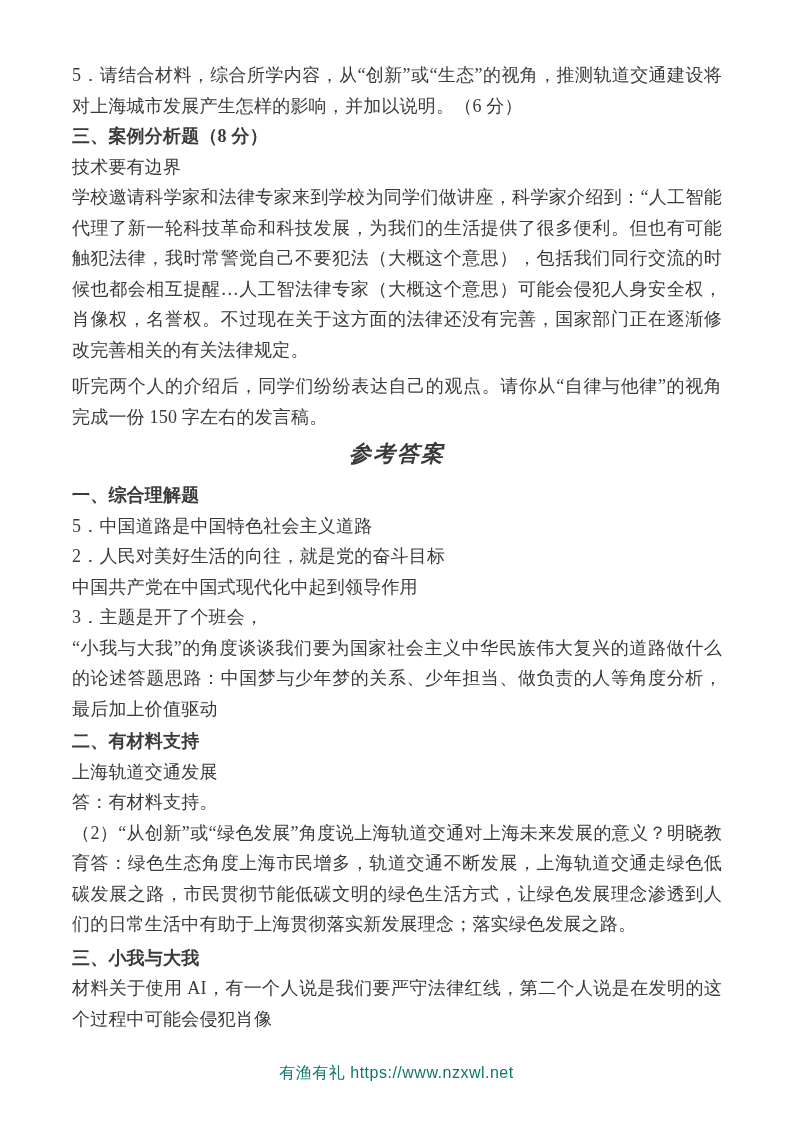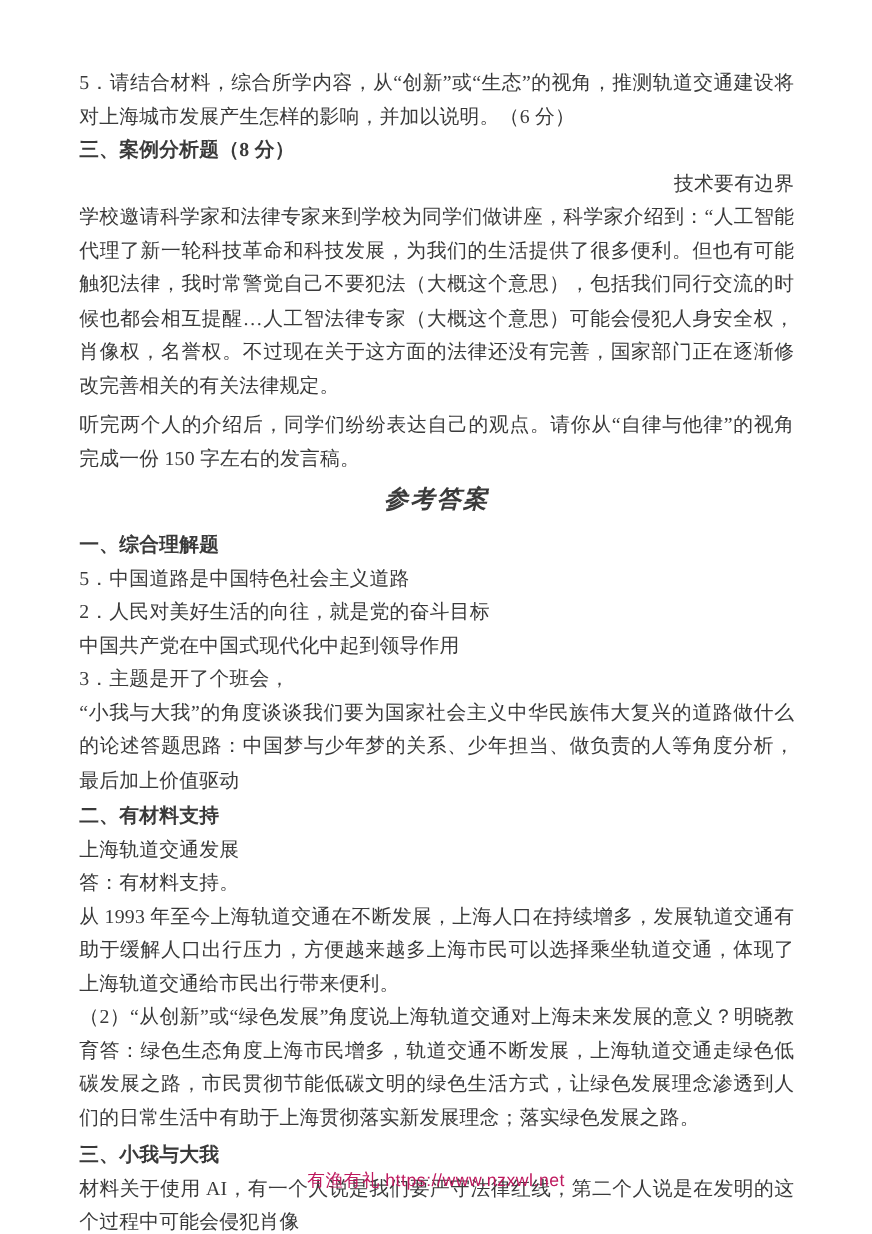--- a/index.html
+++ b/index.html
@@ -21,21 +21,21 @@
   .para {
     font-size: 18px;
     line-height: 30.5px;
     margin: 0;
     text-align: justify;
     text-justify: inter-ideograph;
     letter-spacing: 0.2px;
     word-break: break-all;
   }
   .bold   { font-weight: bold; }
-  .center { text-align: right; }
+  .center { text-align: left; }
   .ref-title {
     font-size: 22px;
     font-weight: bold;
     text-align: center;
     line-height: 34px;
     margin: 5px 0 0 0;
     letter-spacing: 2px;
     font-style: italic;
   }
   .mt2 { margin-top: 2px; }
@@ -44,21 +44,21 @@
   .mt9 { margin-top: 9px; }
   .footer {
     position: absolute;
     left: 0;
     right: 0;
     top: 1063px;
     text-align: center;
     font-family: "Liberation Sans", "DejaVu Sans", sans-serif;
     font-size: 16px;
     letter-spacing: 0.5px;
-    color: #be185d;
+    color: #0f766e;
   }
 </style>
 </head>
 <body>
 
 <div class="doc">
 
   <p class="para">5．请结合材料，综合所学内容，从“创新”或“生态”的视角，推测轨道交通建设将对上海城市发展产生怎样的影响，并加以说明。（6 分）</p>
 
   <p class="para bold">三、案例分析题（8 分）</p>
@@ -83,21 +83,20 @@
 
   <p class="para">“小我与大我”的角度谈谈我们要为国家社会主义中华民族伟大复兴的道路做什么的论述答题思路：中国梦与少年梦的关系、少年担当、做负责的人等角度分析，最后加上价值驱动</p>
 
   <p class="para bold mt2">二、有材料支持</p>
 
   <p class="para">上海轨道交通发展</p>
 
 
   <p class="para">答：有材料支持。</p>
 
-  <p class="para">从 1993 年至今上海轨道交通在不断发展，上海人口在持续增多，发展轨道交通有助于缓解人口出行压力，方便越来越多上海市民可以选择乘坐轨道交通，体现了上海轨道交通给市民出行带来便利。</p>
 
   <p class="para">（2）“从创新”或“绿色发展”角度说上海轨道交通对上海未来发展的意义？明晓教育答：绿色生态角度上海市民增多，轨道交通不断发展，上海轨道交通走绿色低碳发展之路，市民贯彻节能低碳文明的绿色生活方式，让绿色发展理念渗透到人们的日常生活中有助于上海贯彻落实新发展理念；落实绿色发展之路。</p>
 
   <p class="para bold mt3">三、小我与大我</p>
 
   <p class="para">材料关于使用 AI，有一个人说是我们要严守法律红线，第二个人说是在发明的这个过程中可能会侵犯肖像</p>
 
 </div>
 
 <div class="footer">有渔有礼 https://www.nzxwl.net</div>

